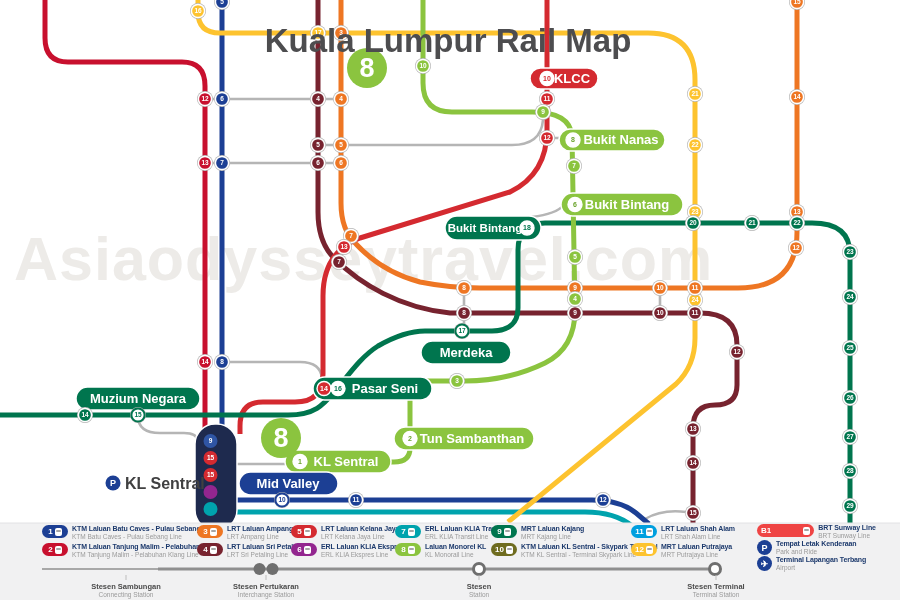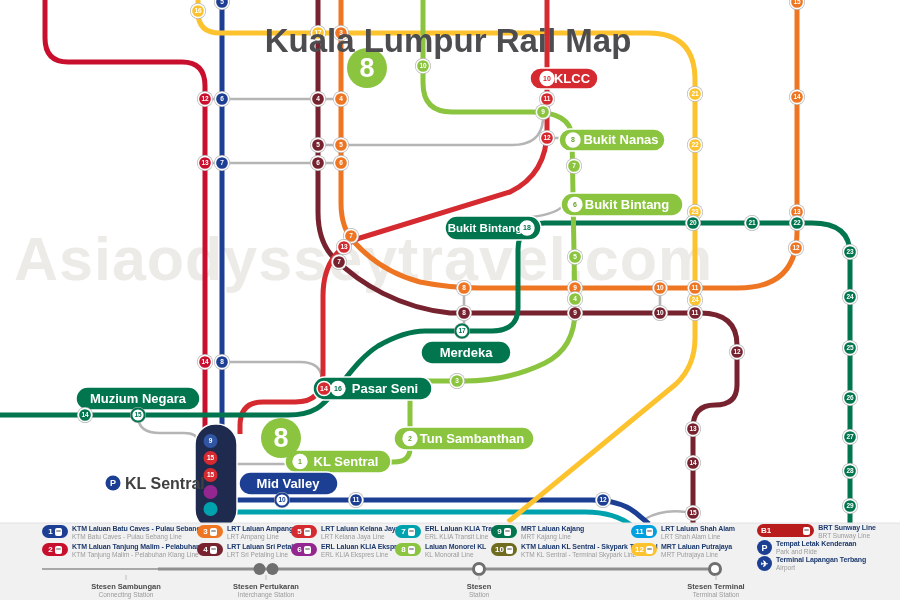--- a/index.html
+++ b/index.html
@@ -583,21 +583,21 @@
         <span class="pill" style="background: rgb(253, 195, 47);">
           <b style="color: rgb(255, 255, 255);">12</b>
           <i class="tr"></i>
         </span>
         <span class="txt">
           <span class="t1">MRT Laluan Putrajaya</span>
           <span class="t2">MRT Putrajaya Line</span>
         </span>
       </div>
       <div class="li" style="left: 757px; top: 1px;">
-        <span class="pill" style="background: #b91c1c; gap: 32px;">
+        <span class="pill" style="background: #ef4444; gap: 32px;">
           <b>B1</b>
           <i class="tr"></i>
         </span>
         <span class="txt">
           <span class="t1">BRT Sunway Line</span>
           <span class="t2">BRT Sunway Line</span>
         </span>
       </div>
       <div class="li" style="left: 757px; top: 17px;">
         <span class="crc" style="background: rgb(28, 63, 148);">P</span>

